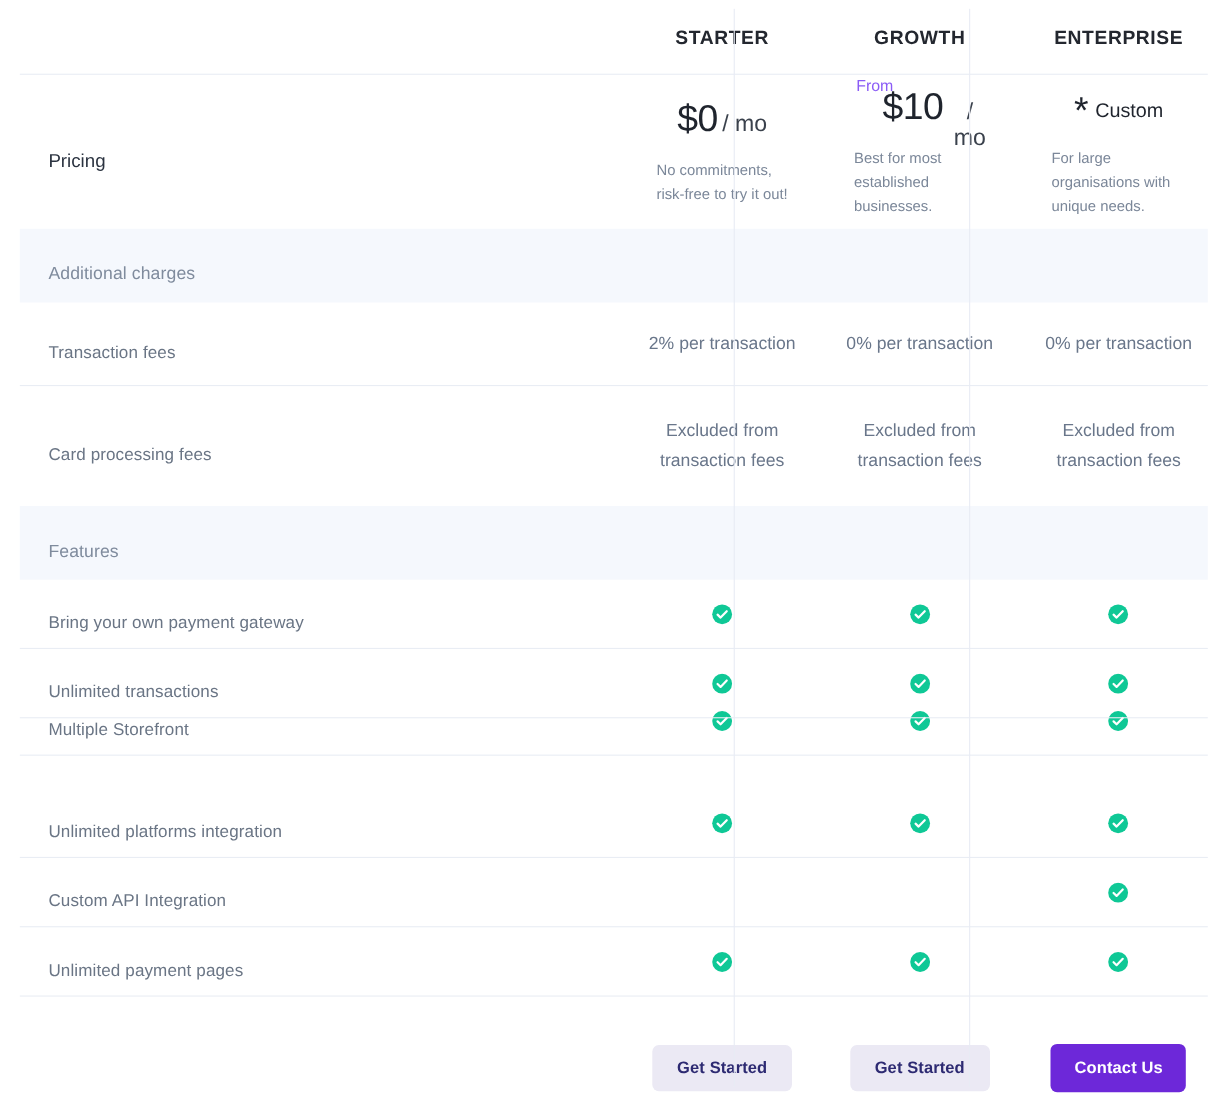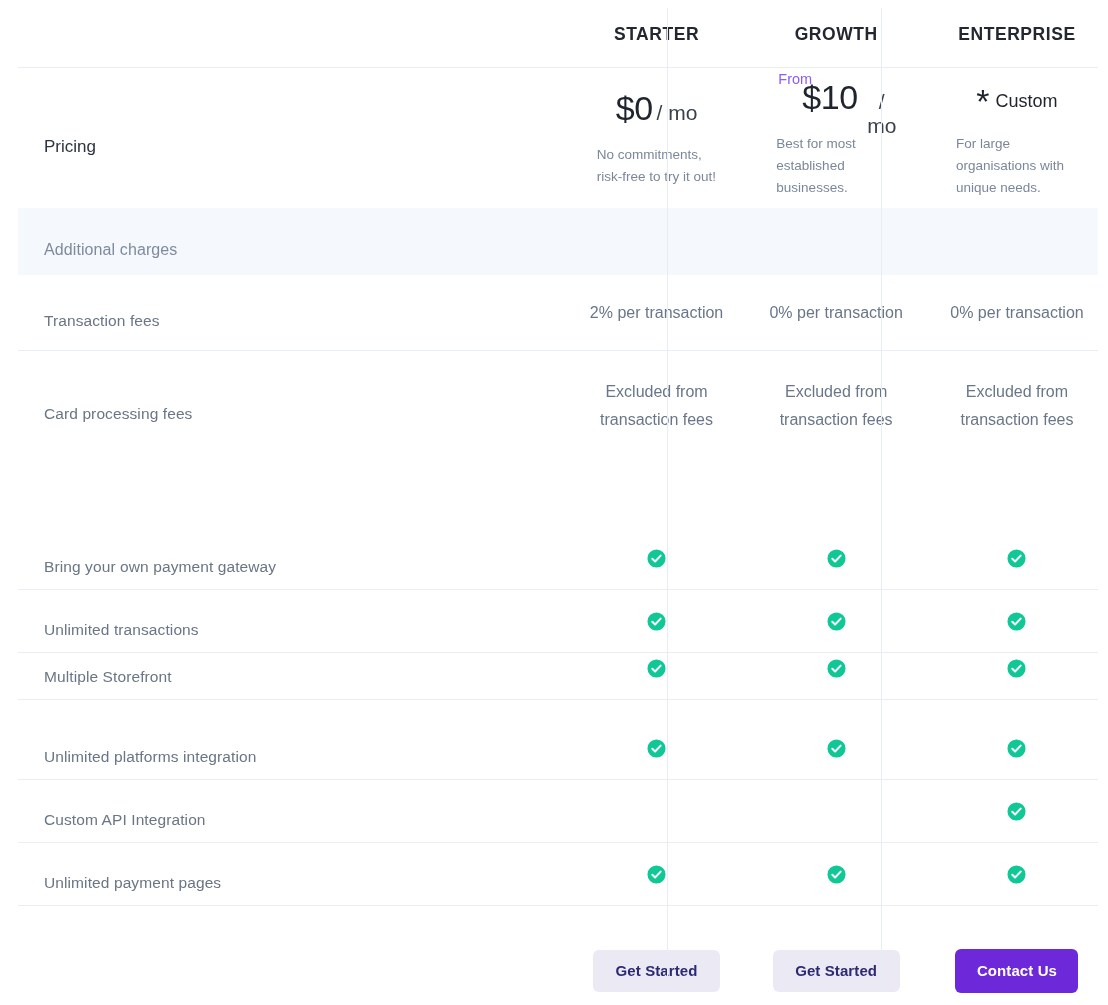--- a/index.html
+++ b/index.html
@@ -159,21 +159,21 @@
     font-size: 16px;
     line-height: 28px;
     color: #69768a;
     text-align: center;
   }
 
   
   .feat-row { height: 63.4px; }
   .f0 { top: 527px; }
   .f1 { top: 590px; }
-  .f2 { top: 637px; }
+  .f2 { top: 624px; }
   .f3 { top: 717px; }
   .f4 { top: 780px; }
   .f5 { top: 843px; }
 
   .check {
     width: 19px; height: 19px;
     display: block;
   }
   .check-wrap { display: flex; align-items: center; justify-content: center; height: 100%; }
 
@@ -290,20 +290,26 @@
       <div class="val" style="max-width:150px;">Excluded from transaction fees</div>
     </div>
     <div class="cell c-grow">
       <div class="val" style="max-width:150px;">Excluded from transaction fees</div>
     </div>
     <div class="cell c-ent">
       <div class="val" style="max-width:150px;">Excluded from transaction fees</div>
     </div>
   </div>
 
+  <div class="row band-row band-features">
+    <div class="band-bg"></div>
+    <div class="cell c-label">
+      <span class="band-label">Features</span>
+    </div>
+  </div>
 
   <div id="feature-rows">
       <div class="row feat-row f0">
         <div class="hrule" style="top: 62.4px;"></div>
         <div class="cell c-label">
           <span class="row-label">Bring your own payment gateway</span>
         </div>
         <div class="cell c-start">
           <div class="check-wrap">
             <svg class="check" viewBox="0 0 20 20">

